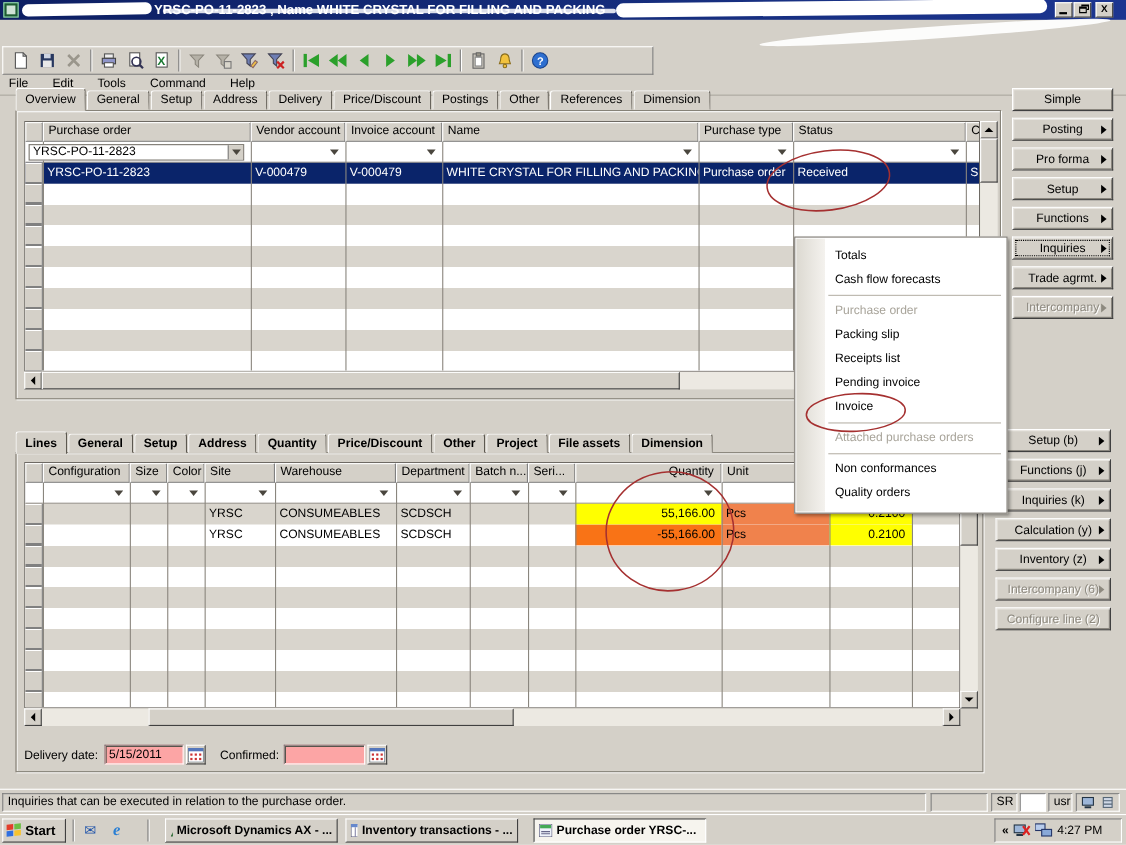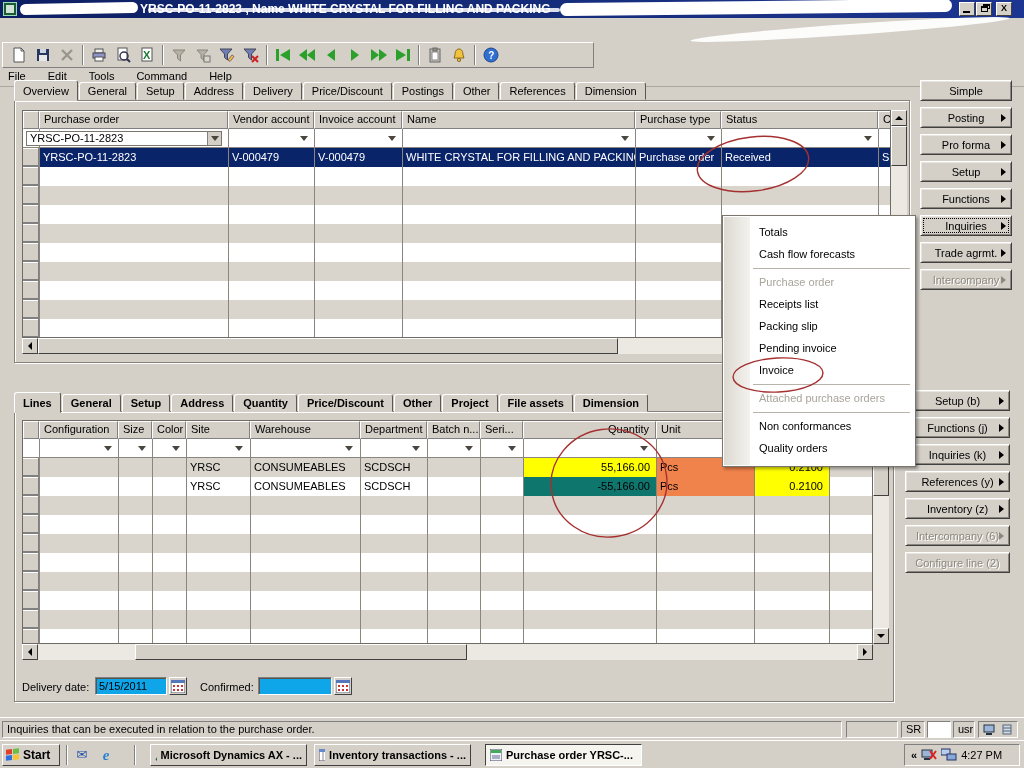--- a/index.html
+++ b/index.html
@@ -90,21 +90,21 @@
   #ctxmenu { position:absolute; left:722px; top:215px; width:194px; height:252px; background:#fff;
     border:1px solid #7a766e; box-shadow:2px 2px 3px rgba(0,0,0,.35); z-index:10; padding-top:5px; }
   #ctxmenu .strip { position:absolute; left:1px; top:1px; bottom:1px; width:26px;
     background:linear-gradient(90deg,#dcd9d1,#f4f2ee); }
   .mi { position:relative; height:22px; line-height:22px; padding-left:36px; white-space:nowrap; }
   .mi.disabled { color:#a8a49a; }
   .msep { height:6px; position:relative; }
   .msep::after { content:""; position:absolute; left:30px; right:5px; top:3px; height:1px; background:#b8b4aa; }
   
   .field-label { position:absolute; line-height:18px; }
-  .field { position:absolute; height:18px; background:#0ea5e9; border:1px solid; border-color:#808080 #fff #fff #808080;
+  .field { position:absolute; height:18px; background:#fca5a5; border:1px solid; border-color:#808080 #fff #fff #808080;
     box-shadow:inset 1px 1px 0 #58544c; padding:2px 3px; font:11px "Liberation Sans",sans-serif; }
   .calbtn { position:absolute; width:18px; height:18px; background:#d4d0c8; border:1px solid; border-color:#fff #404040 #404040 #fff;
     display:flex; align-items:center; justify-content:center; }
   
   #statusbar { position:absolute; left:0; top:717px; width:1024px; height:23px; background:#d4d0c8;
     border-top:1px solid #fff; }
   .spanel { position:absolute; top:3px; height:17px; border:1px solid; border-color:#808080 #fff #fff #808080;
     padding:1px 4px; line-height:13px; overflow:hidden; white-space:nowrap; }
   
   #taskbar { position:absolute; left:0; top:740px; width:1024px; height:28px; background:#d4d0c8; border-top:1px solid #fff; }
@@ -393,22 +393,22 @@
       <span>Intercompany</span>
       <span class="sub-arrow"></span>
     </div>
 
   <div id="ctxmenu">
     <div class="strip"></div>
     <div class="mi">Totals</div>
     <div class="mi">Cash flow forecasts</div>
     <div class="msep"></div>
     <div class="mi disabled">Purchase order</div>
+    <div class="mi">Packing slip</div>
     <div class="mi">Receipts list</div>
-    <div class="mi">Packing slip</div>
     <div class="mi">Pending invoice</div>
     <div class="mi">Invoice</div>
     <div class="msep"></div>
     <div class="mi disabled">Attached purchase orders</div>
     <div class="msep"></div>
     <div class="mi">Non conformances</div>
     <div class="mi">Quality orders</div>
   </div>
 
   <div class="tabstrip" style="left:14px; top:392px;font-weight:bold;">
@@ -460,21 +460,21 @@
       <div class="g-cell" style="left:337px; width:67px;">SCDSCH</div>
       <div class="g-cell r" style="left:500px; width:133px; background:#ffff00;">55,166.00</div>
       <div class="g-cell" style="left:633px; width:98px; background:#f0824c;">Pcs</div>
       <div class="g-cell r" style="left:731px; width:75px; background:#ffff00;">0.2100</div>
     </div>
 
     <div class="g-row" style="top:56px; background:#ffffff;">
       <div class="g-cell" style="left:163px; width:64px;">YRSC</div>
       <div class="g-cell" style="left:227px; width:110px;">CONSUMEABLES</div>
       <div class="g-cell" style="left:337px; width:67px;">SCDSCH</div>
-      <div class="g-cell r" style="left:500px; width:133px; background:#0f766e;">-55,166.00</div>
+      <div class="g-cell r" style="left:500px; width:133px; background:#f97316;">-55,166.00</div>
       <div class="g-cell" style="left:633px; width:98px; background:#f0824c;">Pcs</div>
       <div class="g-cell r" style="left:731px; width:75px; background:#ffff00;">0.2100</div>
     </div>
 
     <div class="filler" style="top:75px; height:147px; background:repeating-linear-gradient(to bottom,#d9d5cd 0 19px,#ffffff 19px 38px);"></div>
     <div class="selcol" style="top:37px; height:185px;"></div>
     <div class="colsep" style="left:16px; top:18px; height:204px;"></div>
     <div class="colsep" style="left:95px; top:18px; height:204px;"></div>
     <div class="colsep" style="left:129px; top:18px; height:204px;"></div>
     <div class="colsep" style="left:163px; top:18px; height:204px;"></div>
@@ -513,21 +513,21 @@
     </div>
   <div class="abtn" style="left:905px; top:417px; width:105px;">
       <span>Functions (j)</span>
       <span class="sub-arrow"></span>
     </div>
   <div class="abtn" style="left:905px; top:444px; width:105px;">
       <span>Inquiries (k)</span>
       <span class="sub-arrow"></span>
     </div>
   <div class="abtn" style="left:905px; top:471px; width:105px;">
-      <span>References (y)</span>
+      <span>Calculation (y)</span>
       <span class="sub-arrow"></span>
     </div>
   <div class="abtn" style="left:905px; top:498px; width:105px;">
       <span>Inventory (z)</span>
       <span class="sub-arrow"></span>
     </div>
   <div class="abtn disabled" style="left:905px; top:525px; width:105px;">
       <span>Intercompany (6)</span>
       <span class="sub-arrow"></span>
     </div>

